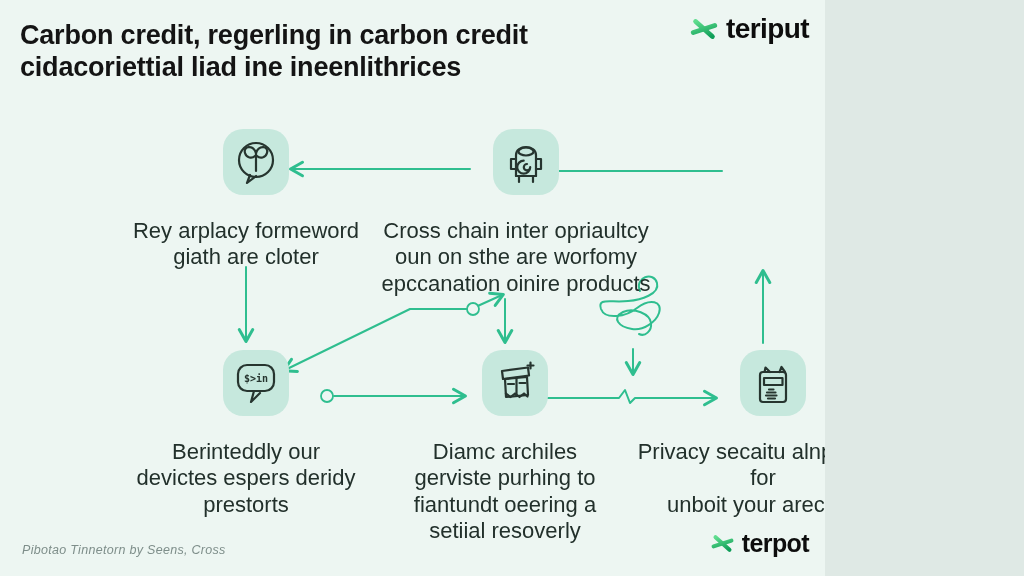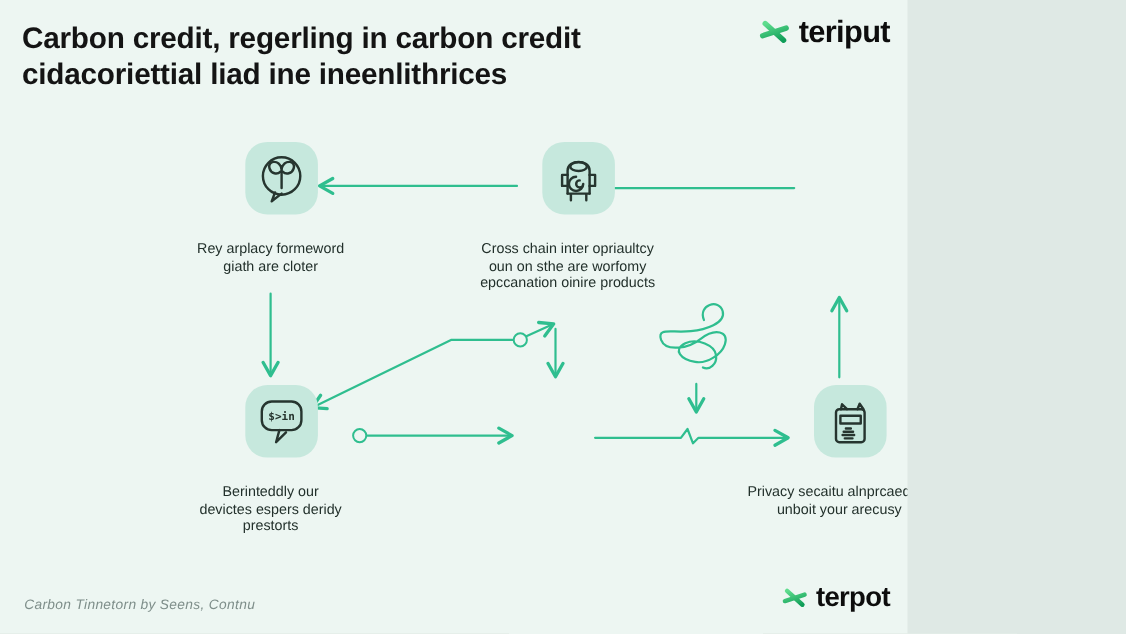--- a/index.html
+++ b/index.html
@@ -28,21 +28,21 @@
   .icon-box{
     width:66px;height:66px;border-radius:20px;
     background:var(--node-fill,#c6e8dd);
     display:flex;align-items:center;justify-content:center;margin-left:20px;
   }
   .icon{stroke:var(--icon-stroke,#26352f);fill:none;stroke-width:2.2;
     stroke-linecap:round;stroke-linejoin:round;}
   .icon-text{font-family:"DejaVu Sans Mono",monospace;font-size:10px;font-weight:700;
     fill:var(--icon-stroke,#26352f);stroke:none;}
   .node-label{
-    margin-top:23px;font-size:13px;line-height:1.2;text-align:center;
+    margin-top:23px;font-size:22px;line-height:1.2;text-align:center;
     color:var(--label-text,#22302b);white-space:pre-line;
   }
   .node.bottom .node-label{}
   .logo{position:absolute;display:flex;align-items:center;gap:7px;
     font-weight:700;color:var(--logo-text,#0d0d0d);justify-content:flex-end;}
   .logo.top{top:13px;right:16px;font-size:28px;letter-spacing:-0.6px;}
   .logo.bottom{top:529px;right:16px;font-size:25px;letter-spacing:-0.6px;}
   .footnote{position:absolute;left:22px;top:543px;font-size:12.5px;font-style:italic;
     color:var(--footnote-text,#7e8e8a);letter-spacing:0.3px;}
 </style>
@@ -132,36 +132,52 @@
         <rect x="15" y="15" width="36" height="26" rx="9"></rect>
         <path d="M31,41 L28,52 L37,43"></path>
         <text class="icon-text" x="33" y="31.5" text-anchor="middle">$&gt;in</text>
       </svg>
     </div>
     <div class="node-label">Berinteddly our
 devictes espers deridy
 prestorts</div>
   </div>
 
+  <div class="node bottom" style="left:365px;top:350px;">
+    <div class="icon-box">
+      <svg class="icon" width="66" height="66" viewBox="0 0 66 66">
+        <path d="M20,21 L46,17.5 L47,25.5 L21,29 Z"></path>
+        <path d="M23,29 L45,27 L46,45 L24,47 Z"></path>
+        <path d="M34.5,28 L34.5,46"></path>
+        <path d="M26,34 h6 M37.5,33 h6"></path>
+        <path d="M24,43.5 l4.5,3.5 l4.5,-3.5 l4.5,3.5 l4.5,-3.5 l3.5,3"></path>
+        <path d="M48.5,12.5 v6 M45.5,15.5 h6"></path>
+      </svg>
+    </div>
+    <div class="node-label">Diamc archiles
+gerviste purhing to
+fiantundt oeering a
+setiial resoverly</div>
+  </div>
 
   <div class="node bottom" style="left:623px;top:350px;">
     <div class="icon-box">
       <svg class="icon" width="66" height="66" viewBox="0 0 66 66">
         <rect x="20" y="22" width="26" height="30" rx="3"></rect>
         <path d="M24.5,22 l1,-4.5 l4.5,4.5"></path>
         <path d="M39.5,22 l2,-5 l3.5,5"></path>
         <rect x="24" y="28" width="18.5" height="7"></rect>
         <path d="M29,39.5 h4.5 M27,42.5 h8.5 M26,45.5 h10.5 M28,48.5 h7"></path>
       </svg>
     </div>
     <div class="node-label">Privacy secaitu alnprcaed for
 unboit your arecusy</div>
   </div>
 
-  <div class="footnote">Carbon Tinnetorn by Seens, Contnu</div>
+  <div class="footnote">Pibotao Tinnetorn by Seens, Cross</div>
 
   <div class="logo bottom">
     <svg width="25" height="25" viewBox="0 0 32 32">
       <defs>
         <linearGradient id="grad-bot" x1="0" y1="0" x2="1" y2="1">
           <stop offset="0" stop-color="#5fdd8e"></stop>
             <stop offset="1" stop-color="#0f9d58"></stop>
         </linearGradient>
       </defs>
       <g transform="rotate(12 16 16)" stroke="url(#grad-bot)" stroke-width="5.2" stroke-linecap="round">

